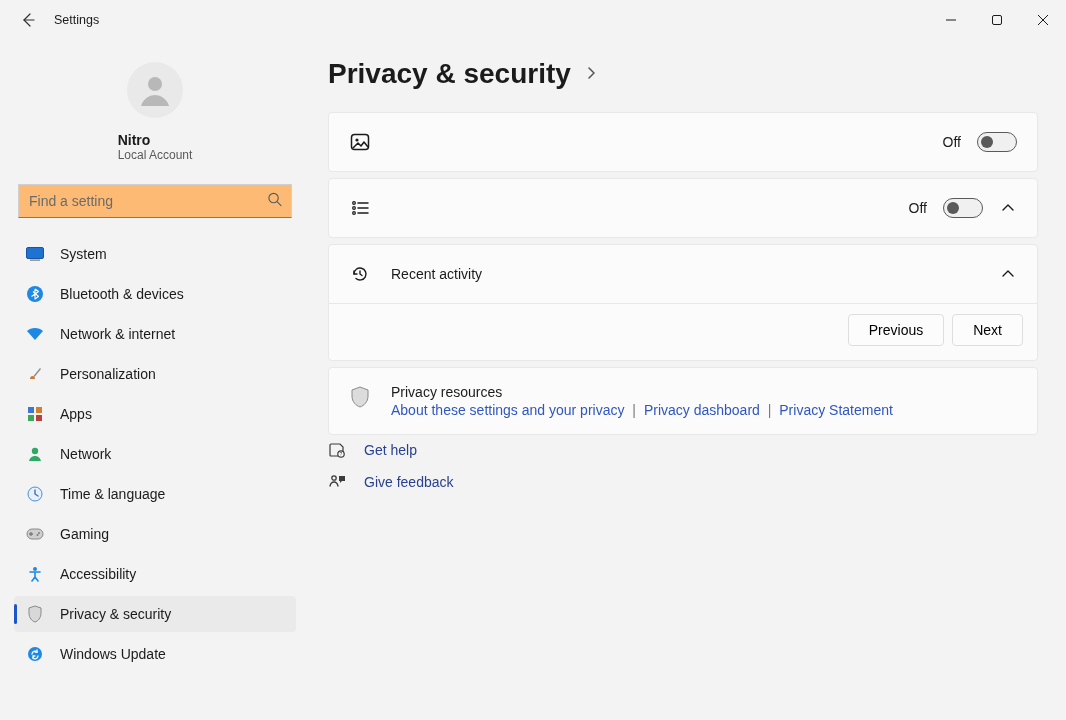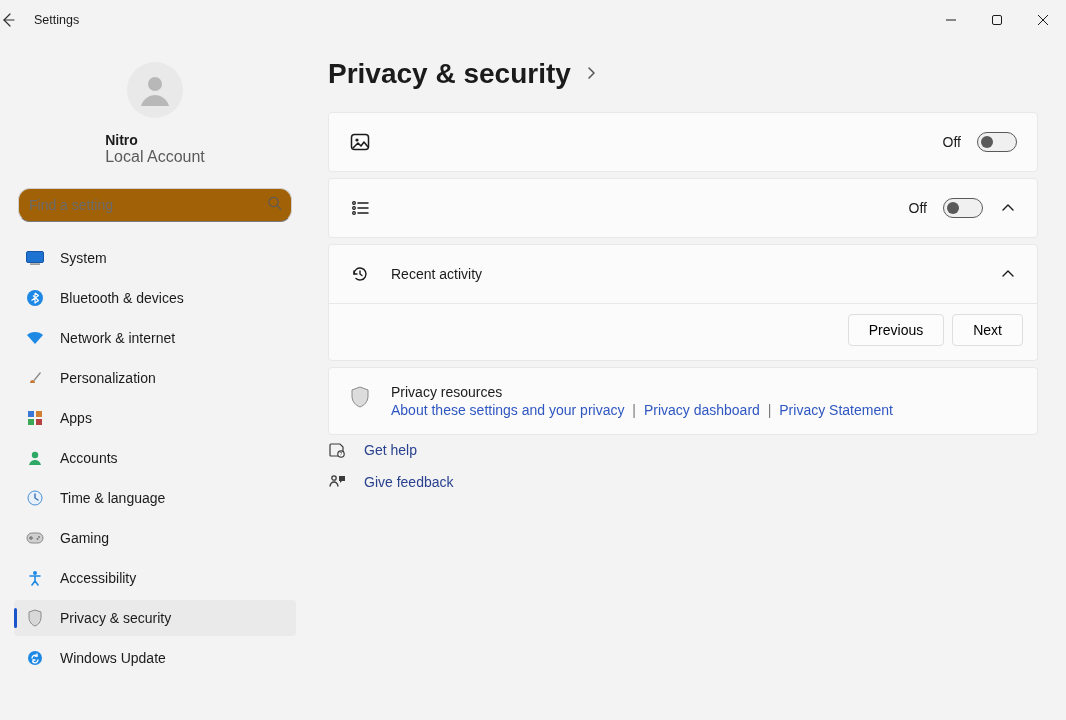--- a/index.html
+++ b/index.html
@@ -1,38 +1,38 @@
 <!DOCTYPE html>
 <html><head>
 <meta charset="utf-8">
 <style>
   * { box-sizing: border-box; margin: 0; padding: 0; }
   html, body { width: 1066px; height: 720px; font-family: "Segoe UI", Arial, sans-serif; background: #f3f3f3; color: #1b1b1b; overflow: hidden; }
   .window { width: 1066px; height: 720px; background: #f3f3f3; position: relative; }
 
   
-  .titlebar { height: 40px; display: flex; align-items: center; justify-content: space-between; }
+  .titlebar { height: 40px; display: flex; align-items: center; justify-content: space-between; padding-left: 20px; }
   .titlebar-left { display: flex; align-items: center; gap: 18px; }
   .back-btn { width: 16px; height: 16px; display: flex; align-items: center; justify-content: center; color: #303030; }
   .title-text { font-size: 12.5px; color: #1b1b1b; }
   .win-controls { display: flex; }
   .win-btn { width: 46px; height: 40px; display: flex; align-items: center; justify-content: center; color: #1b1b1b; }
   .win-btn svg { display:block; }
 
   .body-row { display: flex; height: calc(100% - 40px); }
 
   
   .sidebar { width: 310px; padding: 12px 14px 0 14px; display: flex; flex-direction: column; }
   .profile { display: flex; align-items: center; gap: 14px; padding: 10px 6px 16px 6px; flex-direction: column; }
   .avatar { width: 56px; height: 56px; border-radius: 50%; background: #e9e9e9; display:flex; align-items:center; justify-content:center; color:#a8a8a8; }
   .profile-name { font-size: 14px; font-weight: 600; }
-  .profile-sub { font-size: 16px; color: #5a5a5a; }
+  .profile-sub { font-size: 12px; color: #5a5a5a; }
 
   .search-wrap { position: relative; margin: 6px 4px 18px 4px; }
-  .search { width: 100%; height: 34px; border: 1px solid #d0d0d0; border-bottom: 1.5px solid #7a7a7a; border-radius: 12px; background: #a16207; font-size: 14px; padding: 0 34px 0 10px; color: #1b1b1b; }
+  .search { width: 100%; height: 34px; border: 1px solid #d0d0d0; border-bottom: 1.5px solid #7a7a7a; border-radius: 0; background: #fdba74; font-size: 14px; padding: 0 34px 0 10px; color: #1b1b1b; }
   .search::placeholder { color: #6b6b6b; }
   .search-icon { position: absolute; right: 10px; top: 50%; transform: translateY(-50%); color: #5a5a5a; }
 
   .nav { display: flex; flex-direction: column; gap: 4px; }
   .nav-item { display: flex; align-items: center; gap: 16px; height: 36px; padding: 0 12px; border-radius: 4px; font-size: 14px; cursor: default; position: relative; }
   .nav-item.active { background: #eaeaea; }
   .nav-item.active::before { content: ""; position: absolute; left: 0; top: 8px; bottom: 8px; width: 3px; background: #1a55c9; border-radius: 2px; }
   .nav-icon { width: 18px; height: 18px; display:flex; align-items:center; justify-content:center; }
 
   
@@ -173,21 +173,21 @@
             </span>
           <span>Apps</span>
         </div>
         <div class="nav-item">
           <span class="nav-icon">
               <svg width="16" height="16" viewBox="0 0 16 16">
                 <circle cx="8" cy="5" r="3.2" fill="#2fa866"></circle>
                 <path d="M2 15c1-4 4-5 6-5s5 1 6 5" fill="#2fa866"></path>
               </svg>
             </span>
-          <span>Accounts</span>
+          <span>Network</span>
         </div>
         <div class="nav-item">
           <span class="nav-icon">
               <svg width="16" height="16" viewBox="0 0 16 16">
                 <circle cx="8" cy="8" r="7" fill="#e8f1fb" stroke="#4a8fd6"></circle>
                 <path d="M8 4v4l3 2" stroke="#3a72b8" fill="none" stroke-width="1.4" stroke-linecap="round"></path>
               </svg>
             </span>
           <span>Time &amp; language</span>
         </div>

